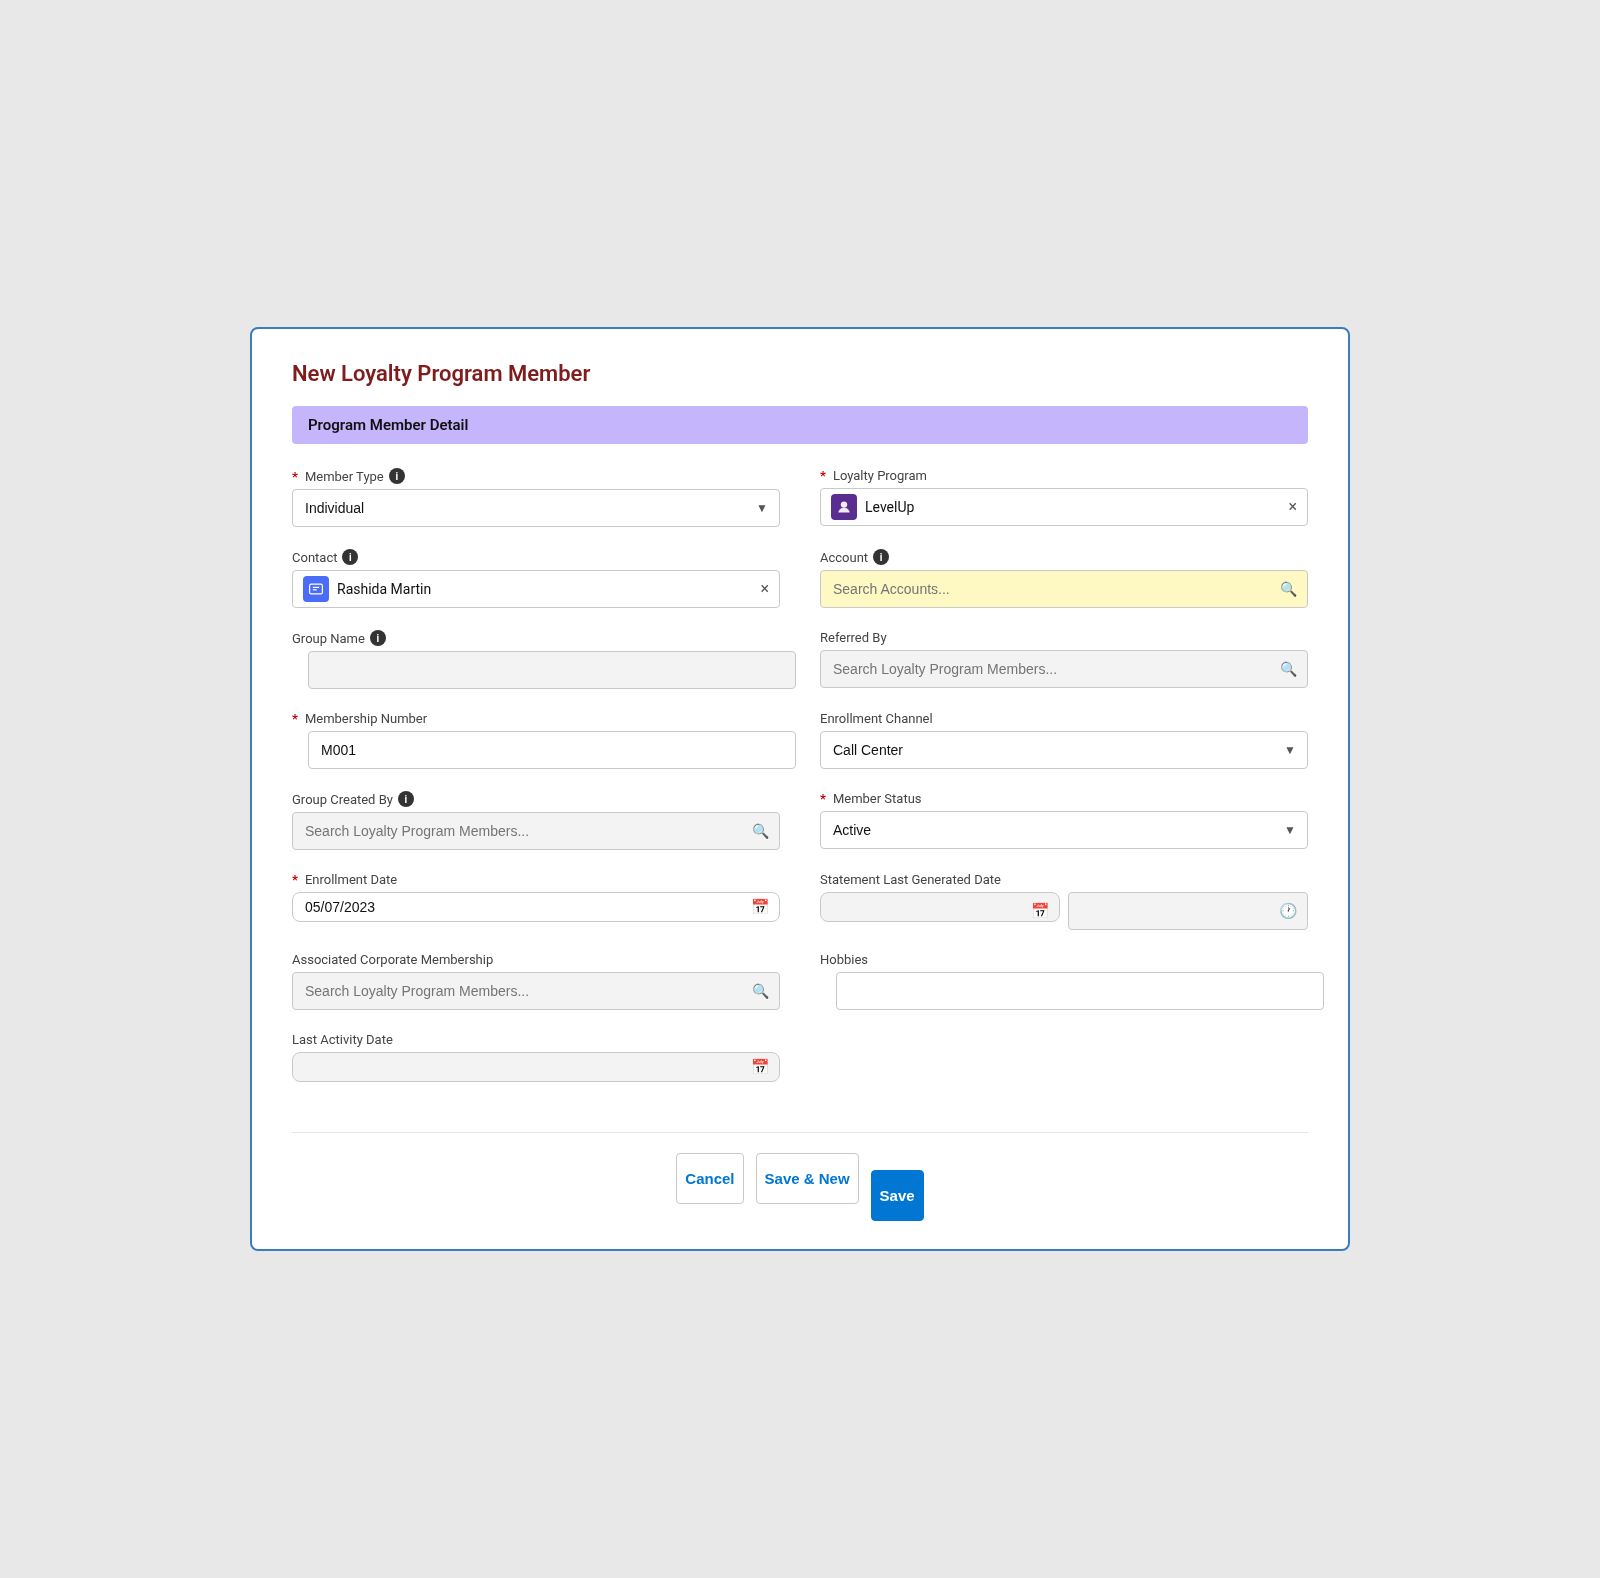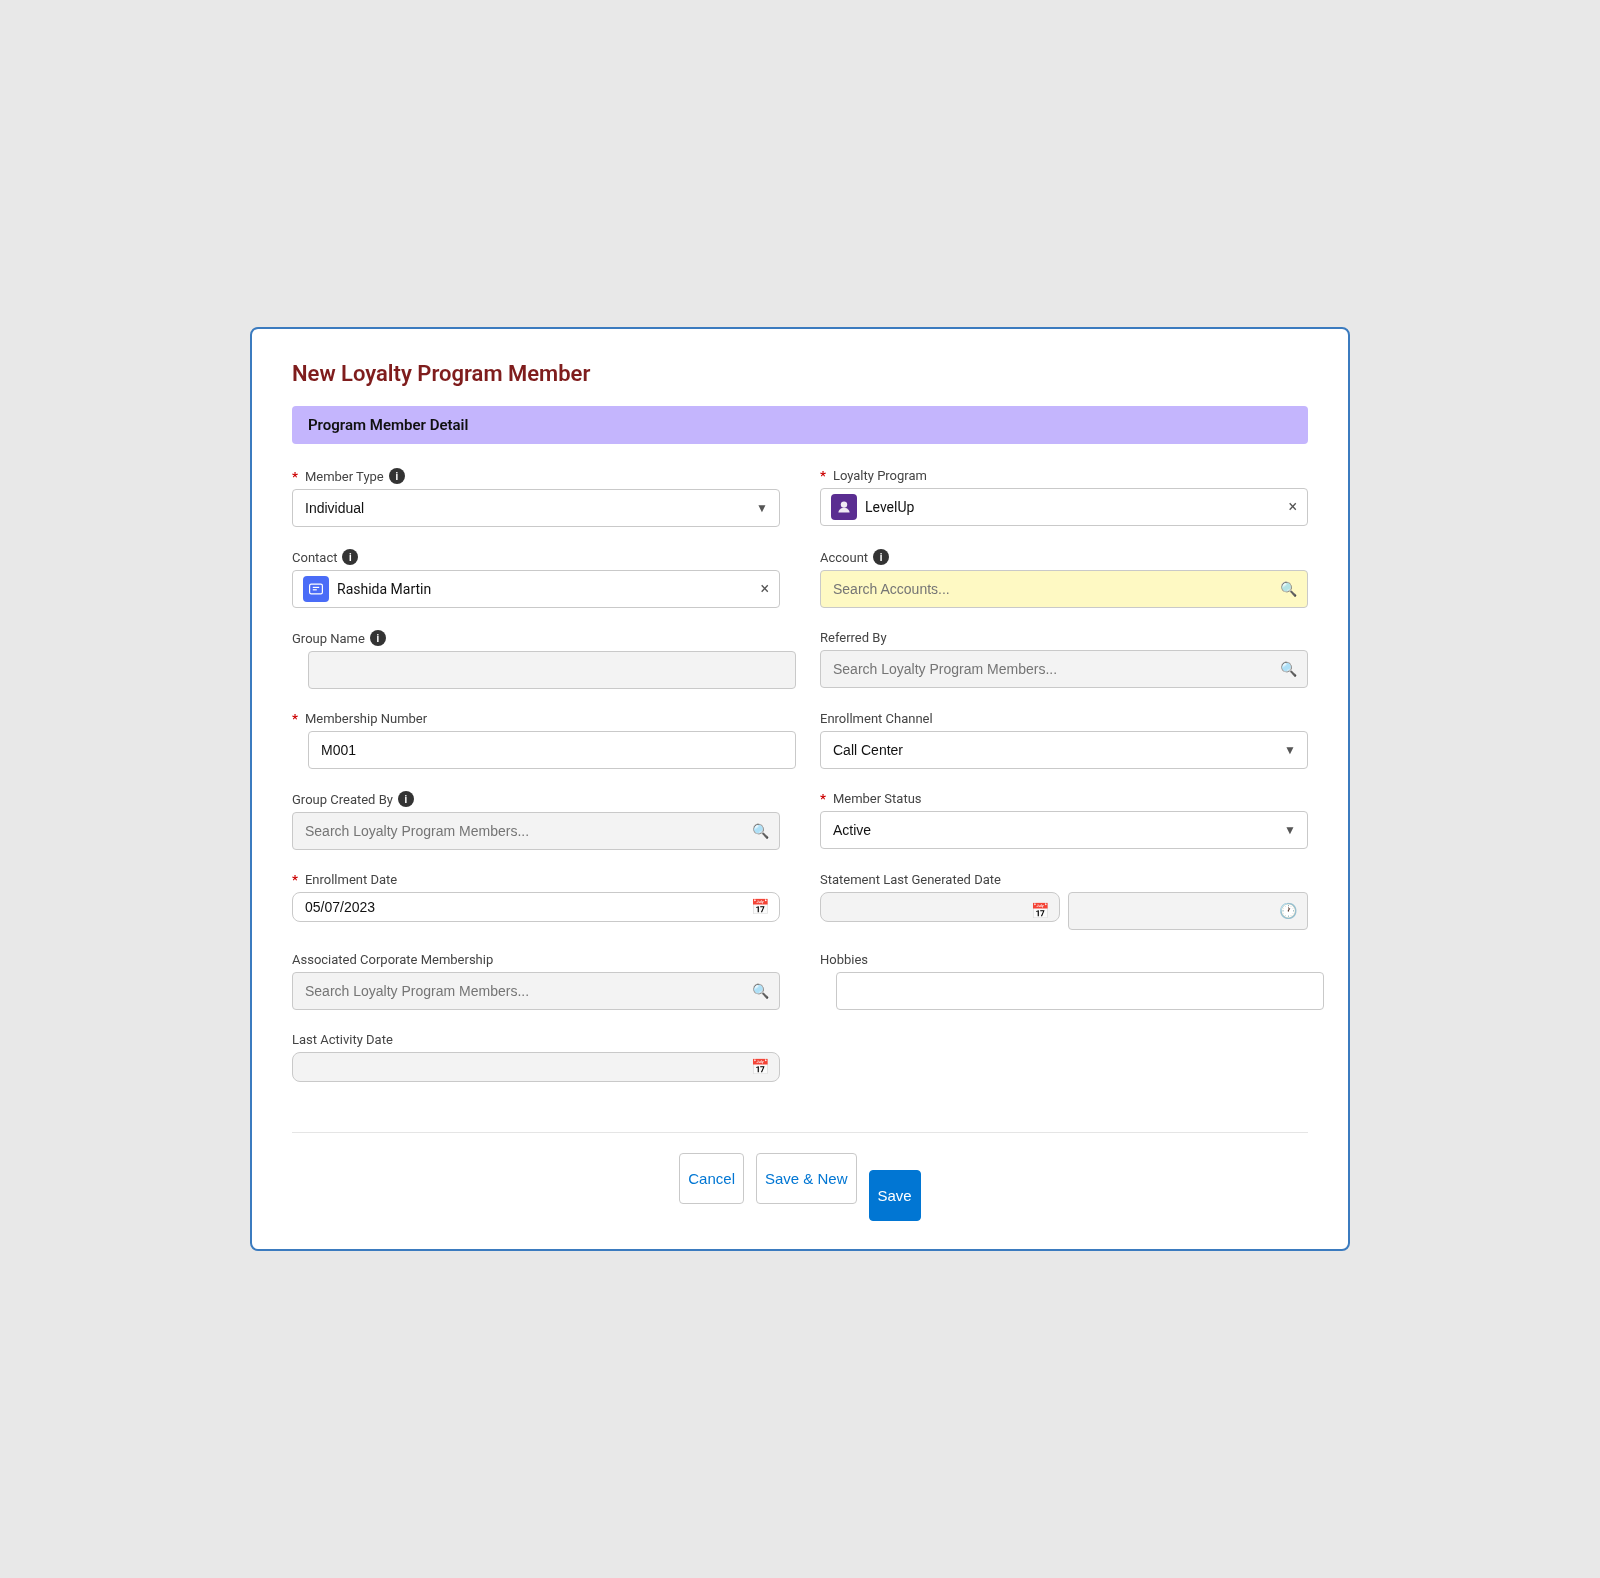--- a/index.html
+++ b/index.html
@@ -233,21 +233,21 @@
       gap: 12px;
       margin-top: 28px;
       padding-top: 20px;
       border-top: 1px solid #e5e5e5;
     }
     .btn {
       height: 51px;
       padding: 0 8px;
       border-radius: 4px;
       font-size: 15px;
-      font-weight: 400;
+      font-weight: 700;
       cursor: pointer;
       border: 1px solid;
     }
     .btn-cancel {
       background: #fff;
       color: #0176d3;
       border-color: #c9c9c9;
     }
     .btn-save-new {
       background: #fff;

